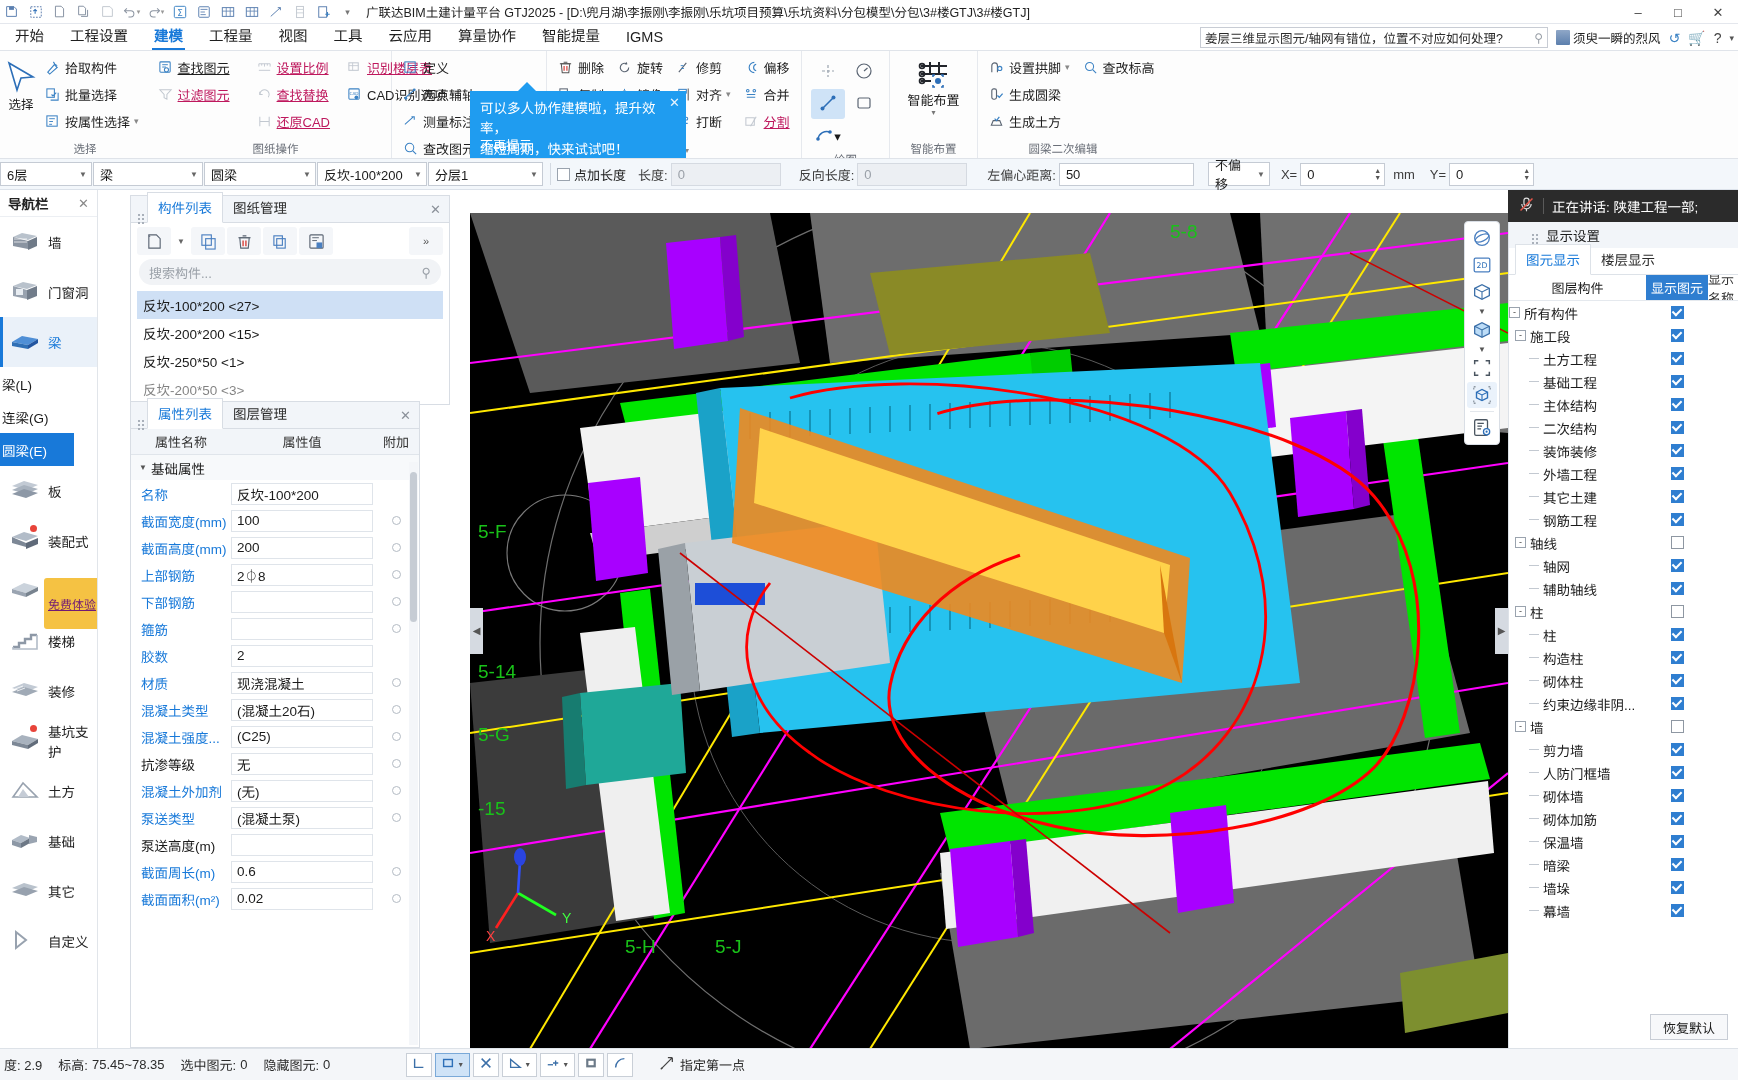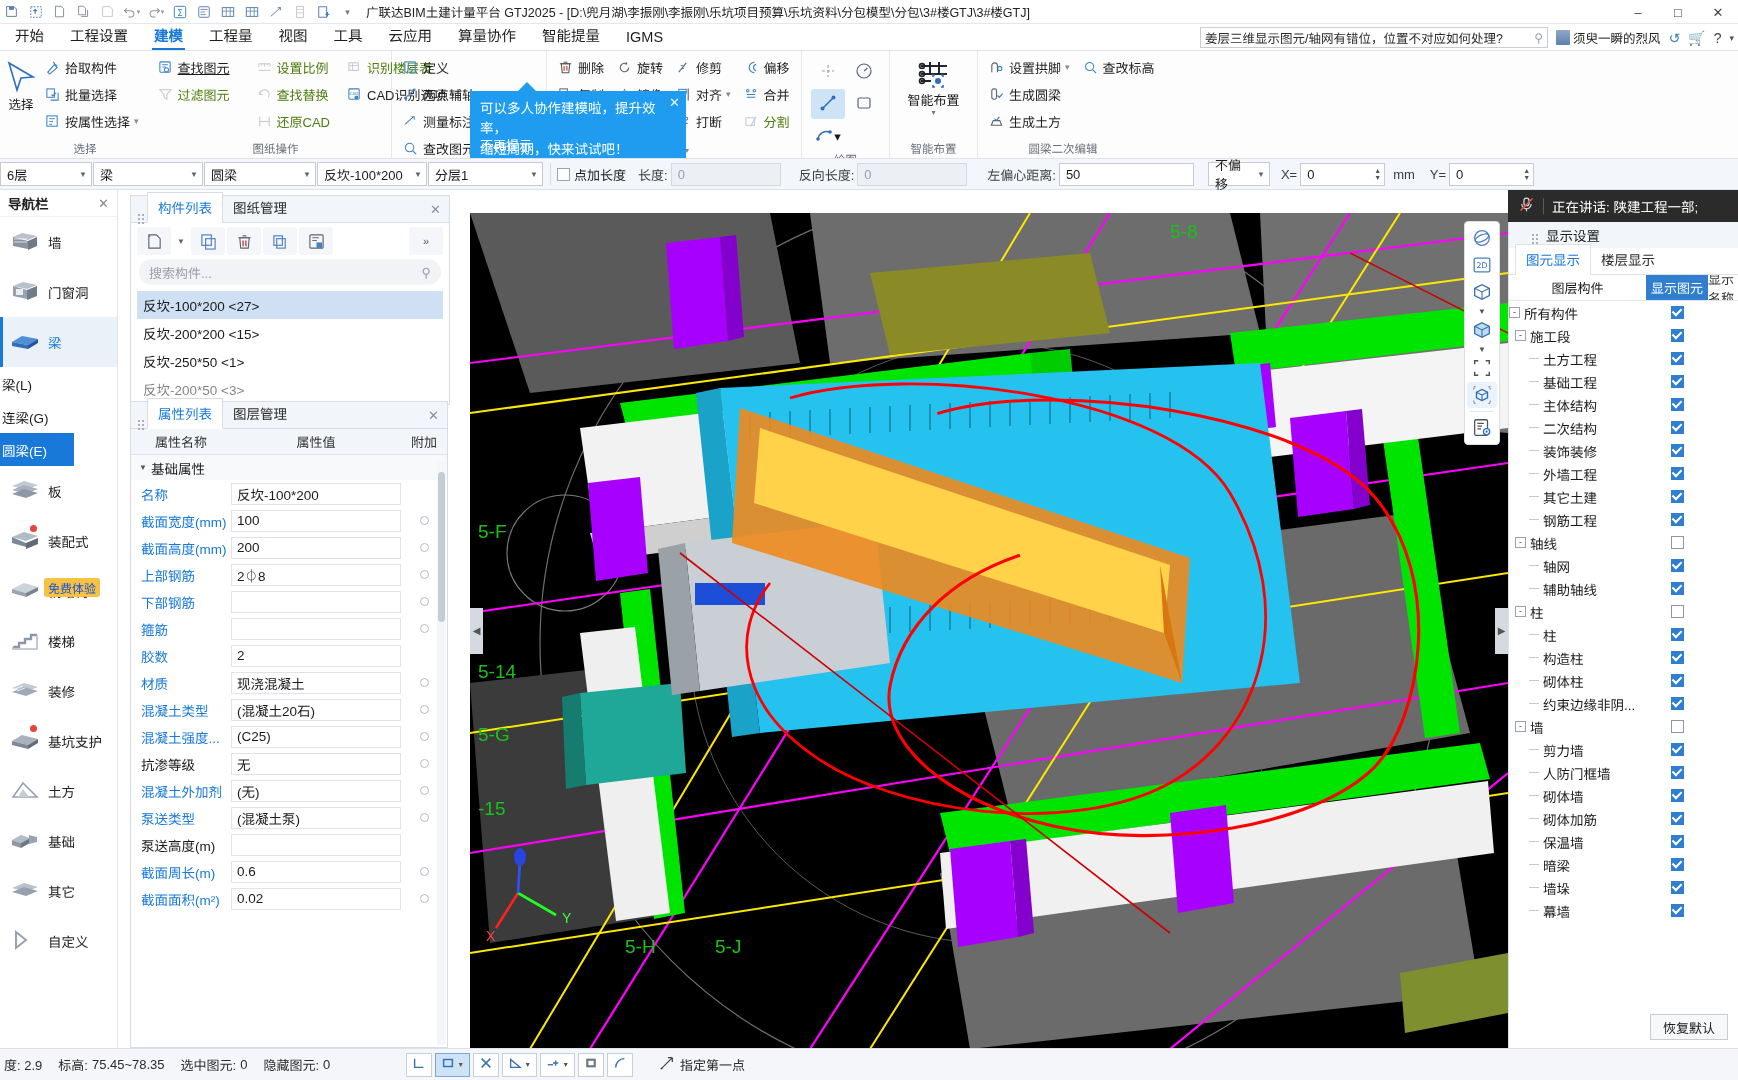--- a/index.html
+++ b/index.html
@@ -69,21 +69,21 @@
   }
   .rgroup { position: relative; display: flex; flex-direction: column; padding: 3px 5px 0 5px;
             border-right: 1px solid #e6e9ee; }
   .rgroup-body { display: flex; align-items: flex-start; gap: 2px; flex: 1; }
   .rgroup-title { text-align: center; font-size: 11.5px; color: #6a6f78; padding-bottom: 2px; }
   .rcol { display: flex; flex-direction: column; gap: 1px; }
   .ritem {
     display: flex; align-items: center; gap: 4px; padding: 2px 5px; font-size: 13px;
     color: #1e1e1e; white-space: nowrap; height: 26px;
   }
-  .ritem.dis { color: #4d7c0f; }
+  .ritem.dis { color: #be185d; text-decoration: underline; }
   .ritem .ic { width: 17px; height: 17px; flex: 0 0 17px; display:flex; align-items:center; justify-content:center; }
   .ritem .cv { font-size: 9px; color: #888; }
   .bigbtn { display:flex; flex-direction:column; align-items:center; justify-content:flex-start;
             width: 60px; padding-top: 4px; font-size: 13px; }
   .bigbtn .bic { width: 34px; height: 34px; display:flex; align-items:center; justify-content:center; }
   .bigbtn .blb { margin-top: 2px; text-align:center; line-height: 1.1; }
   .sel-arrow { width: 40px; display:flex; flex-direction:column; align-items:center; padding-top: 6px; }
   .draw-grid { display: grid; grid-template-columns: 34px 34px; gap: 2px; padding-top: 3px; }
   .draw-cell { width: 34px; height: 30px; display:flex; align-items:center; justify-content:center;
                border-radius: 3px; }
@@ -122,46 +122,46 @@
     height: 23px; border: 1px solid #d5dae1; background: #eceff3; color: #9aa0a8;
     display: flex; align-items: center; padding: 0 6px; font-size: 13px;
   }
   .opt-inp.w { background: #fff; color: #1a1a1a; border-color: #c5cbd4; }
   .spin { display:flex; flex-direction:column; justify-content:center; margin-left:-1px;
           border:1px solid #c5cbd4; border-left:none; height:23px; width:14px; background:#fff;
           align-items:center; font-size:7px; color:#555; line-height:1;}
 
   
   .navrail {
-    position: absolute; top: 190px; left: 0; width: 118px; bottom: 32px;
+    position: absolute; top: 190px; left: 0; width: 98px; bottom: 32px;
     background: #fff; border-right: 1px solid #e1e5ea; overflow: hidden;
   }
   .nav-head { height: 27px; display: flex; align-items: center; justify-content: space-between;
               padding: 0 8px; font-size: 13.5px; font-weight: bold; color: #222;
               border-bottom: 1px solid #eceff3; }
   .nav-head .x { color: #888; font-size: 13px; }
   .nav-item { height: 50px; display: flex; align-items: center; gap: 8px; padding-left: 10px;
               font-size: 13.5px; color: #222; position: relative; }
   .nav-item.active { background: #eaf1f9; color: #1879d9; }
   .nav-item.active::before { content:""; position:absolute; left:0; top:0; bottom:0; width:3px; background:#1879d9; }
   .nav-ico { width: 30px; height: 26px; flex: 0 0 30px; }
   .nav-sub { height: 33px; display: flex; align-items: center; padding-left: 2px; font-size: 13.5px;
              color: #1a1a1a; }
   .nav-sub.sel { background: #1879d9; color: #fff; width: 74px; padding-left: 2px; }
   .red-dot { position: absolute; left: 30px; top: 9px; width: 7px; height: 7px;
              background: #e8443a; border-radius: 50%; }
   .free-badge {
-    position: absolute; left: 44px; top: 12px; background: #f5c243; color: #1d4ed8;
-    font-size: 12px; padding: 1px 4px; border-radius: 3px; white-space: nowrap; z-index: 4;
+    position: absolute; left: 44px; top: 12px; background: #f5c243; color: #701a75;
+    font-size: 12px; padding: 17px 4px; border-radius: 3px; white-space: nowrap; z-index: 4; text-decoration: underline;
   }
 
   
   .panel { position: absolute; background: #fff; border: 1px solid #d8dde4; }
   .cpanel { left: 130px; top: 195px; width: 320px; height: 210px; }
-  .ppanel { left: 130px; top: 401px; width: 318px; bottom: 32px; }
+  .ppanel { left: 130px; top: 401px; width: 290px; bottom: 32px; }
   .ptabs { height: 27px; display: flex; align-items: flex-end; background: #f2f5f9;
            border-bottom: 1px solid #d8dde4; }
   .grip { width: 16px; display:flex; align-items:center; justify-content:center; padding-bottom:6px; }
   .grip i { display:block; width:2px; height:2px; background:#a9b0ba; box-shadow:
             0 4px 0 #a9b0ba, 4px 0 0 #a9b0ba, 4px 4px 0 #a9b0ba, 0 8px 0 #a9b0ba, 4px 8px 0 #a9b0ba; }
   .ptab { padding: 4px 10px 5px 10px; font-size: 13.5px; color: #2b2b2b; }
   .ptab.active { background: #fff; color: #1879d9; border: 1px solid #d8dde4; border-bottom: 1px solid #fff;
                  margin-bottom: -1px; }
   .ptabs .x { margin-left: auto; padding: 0 8px 5px 0; color: #8a9099; font-size: 13px; }
   .ctools { height: 36px; display: flex; align-items: center; gap: 2px; padding: 0 6px; }

